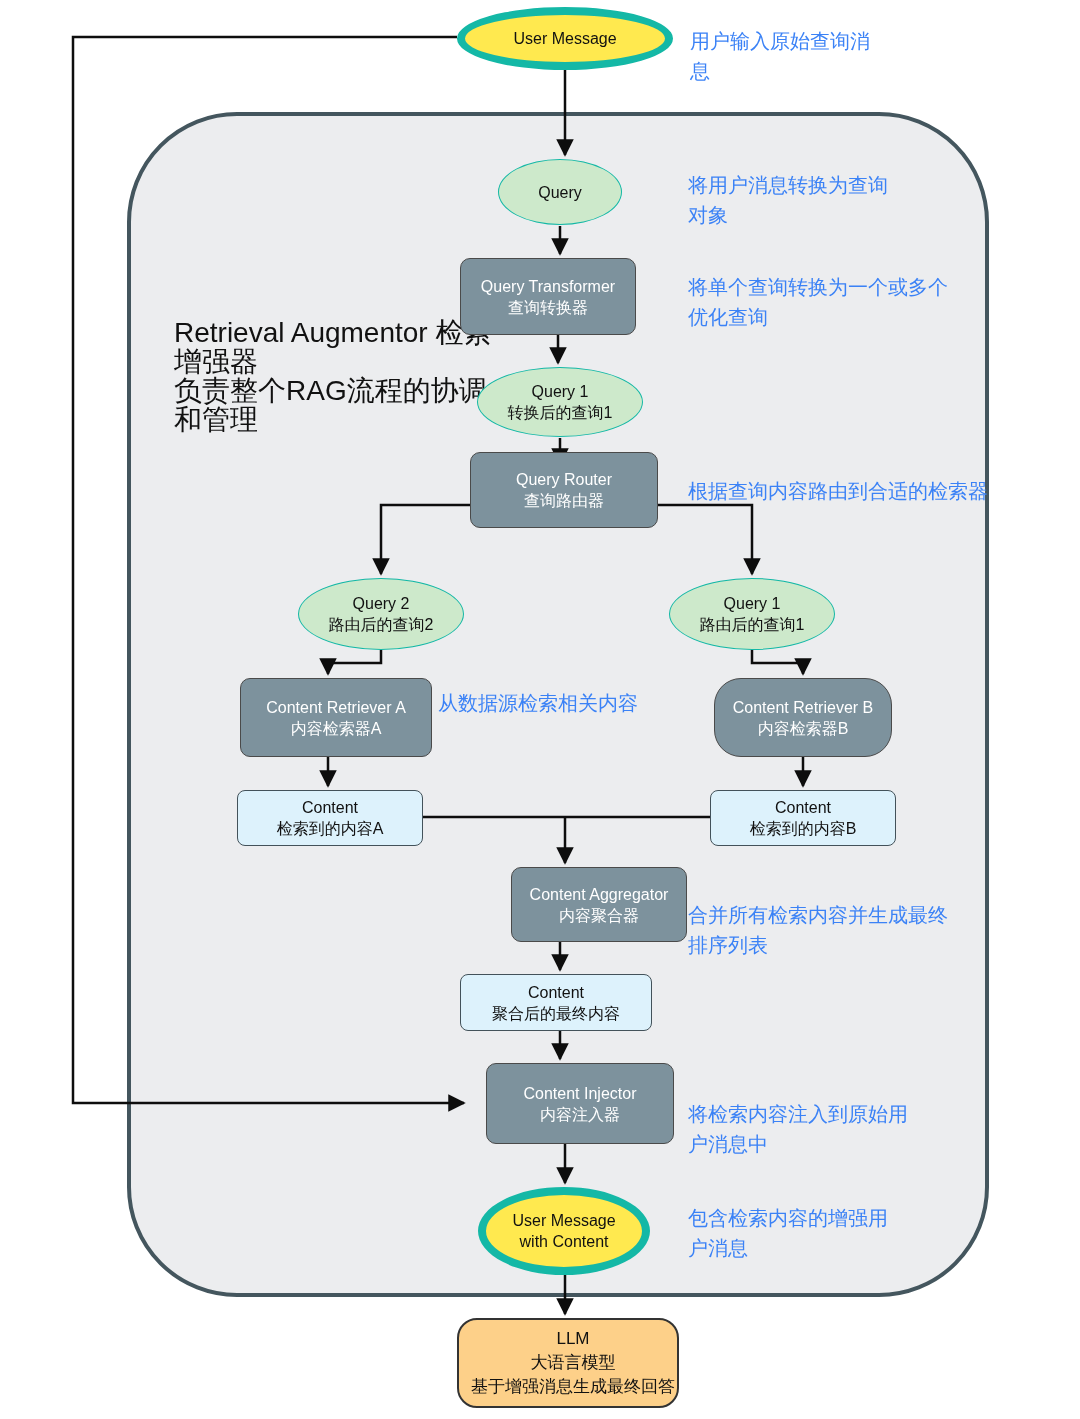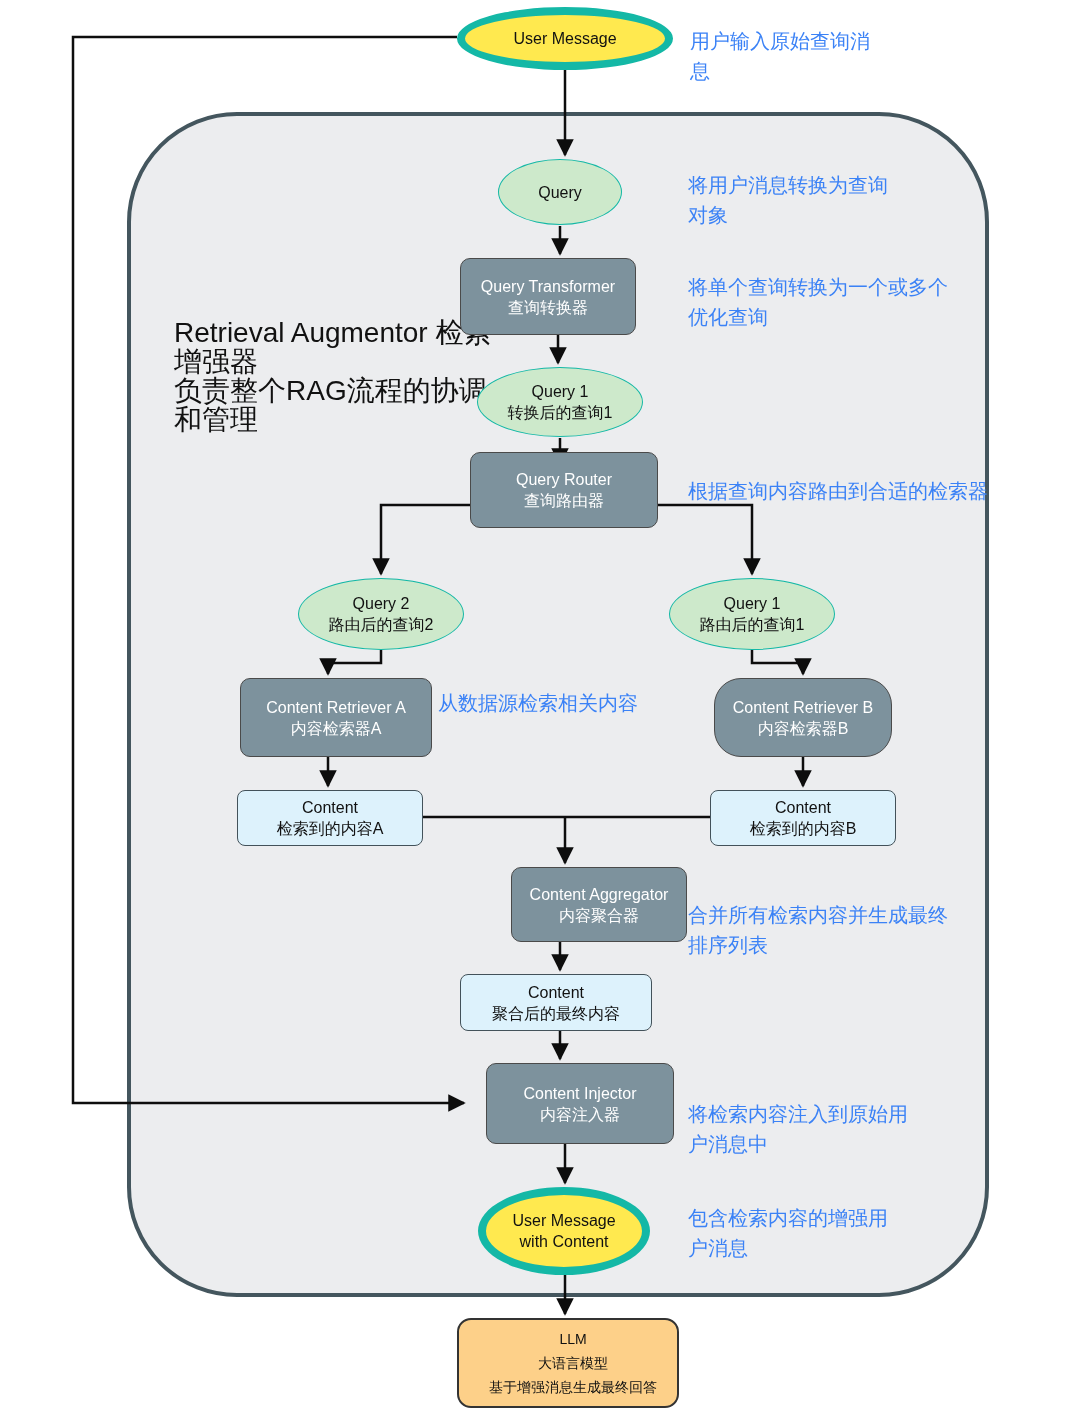--- a/index.html
+++ b/index.html
@@ -28,22 +28,22 @@
   .green{background:var(--query-fill,#CDE9CB);border-width:1.5px;}
   .proc{
     border-radius:10px;border:1.5px solid #4a4a4a;
     background:var(--component-fill,#7D929D);color:#ffffff;
   }
   .data{
     border-radius:8px;border:1.5px solid #43525a;
     background:var(--content-fill,#DDF2FC);color:#111;
   }
   .llm-box{
-    border-radius:14px;border:2.5px solid #333;
-    background:var(--llm-fill,#FDD089);color:#111;font-size:14px;line-height:24px;padding-left:10px;
+    border-radius:20px;border:2.5px solid #333;
+    background:var(--llm-fill,#FDD089);color:#111;font-size:17px;line-height:24px;padding-left:10px;
   }
   .ann{
     position:absolute;z-index:3;white-space:pre-line;
     font-size:20px;line-height:30px;color:#3b82f6;
   }
 </style>
 </head>
 <body>
 
 <div class="canvas">

